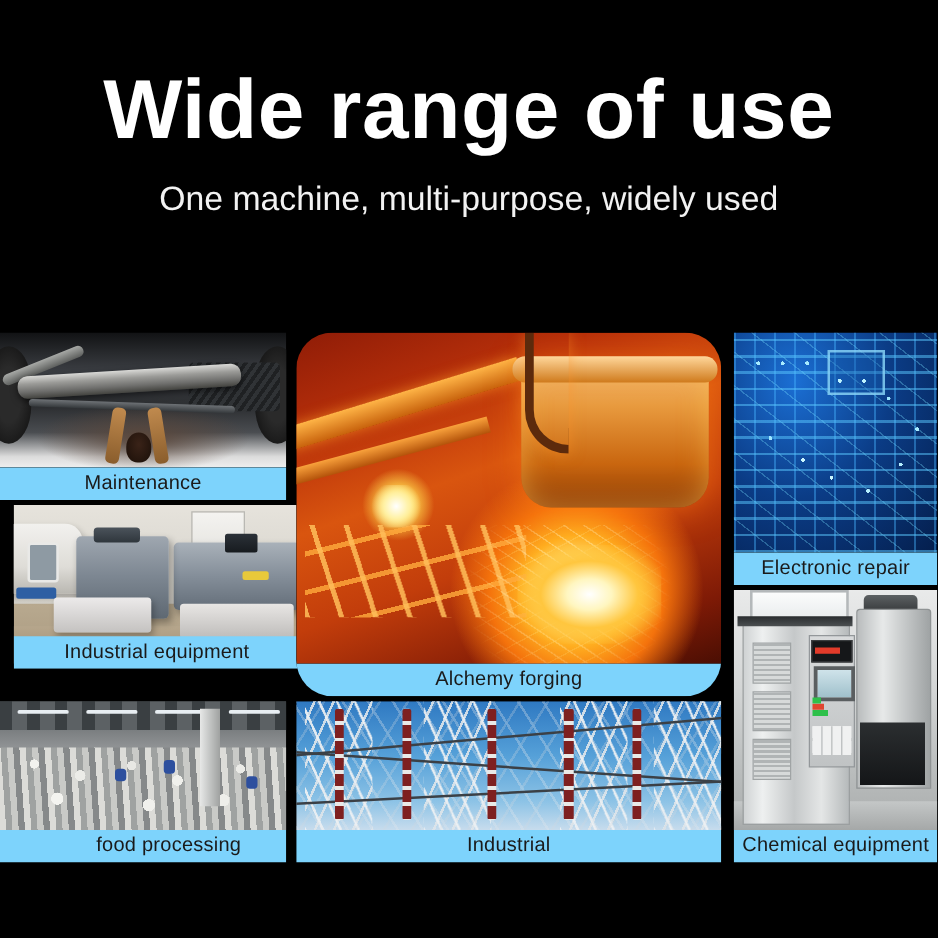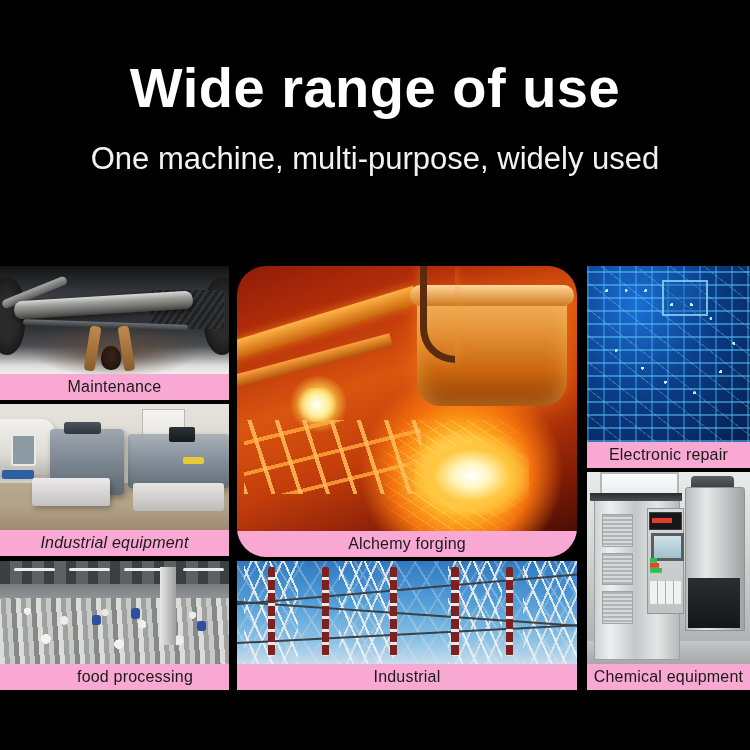--- a/index.html
+++ b/index.html
@@ -25,34 +25,34 @@
     height: 250px;
     background: #000000;
   }
   .title {
     position: absolute;
     left: 0;
     top: 57px;
     width: 750px;
     text-align: center;
     color: #ffffff;
-    font-size: 56px;
+    font-size: 67px;
     font-weight: bold;
     letter-spacing: 0.5px;
     line-height: 62px;
     white-space: nowrap;
   }
   .subtitle {
     position: absolute;
     left: 0;
     top: 139px;
     width: 750px;
     text-align: center;
     color: #f2f2f2;
-    font-size: 31px;
+    font-size: 27px;
     font-weight: normal;
     line-height: 40px;
     white-space: nowrap;
   }
 
   
   .grid { position: absolute; left: 0; top: 0; width: 750px; height: 750px; }
 
   .cell {
     position: absolute;
@@ -60,38 +60,38 @@
     background: #000;
   }
   .photo {
     position: absolute;
     left: 0; top: 0; right: 0;
     overflow: hidden;
   }
   .caption {
     position: absolute;
     left: 0; right: 0; bottom: 0;
-    background: #f9a8d4;
+    background: #7dd3fc;
     color: #1a1a1a;
     font-size: 16px;
     line-height: 1;
     display: flex;
     align-items: center;
     justify-content: center;
     text-align: center;
     white-space: nowrap;
     letter-spacing: 0.2px;
   }
 
   
   #cell-maintenance   { left:0px;   top:266px; width:229px; height:134px; }
   #cell-maintenance   .photo { height:108px; }
   #cell-maintenance   .caption { height:26px; }
 
-  #cell-industrial    { left:0px;   top:404px; width:229px; height:152px;font-style:italic; }
+  #cell-industrial    { left:11px;   top:404px; width:229px; height:131px; }
   #cell-industrial    .photo { height:127px; }
   #cell-industrial    .caption { height:26px; }
 
   #cell-food          { left:0px;   top:561px; width:229px; height:129px; }
   #cell-food          .photo { height:103px; }
   #cell-food          .caption { height:26px;padding-left:41px; }
 
   #cell-alchemy       { left:237px; top:266px; width:340px; height:291px;border-radius:29px; }
   #cell-alchemy       .photo { height:265px; }
   #cell-alchemy       .caption { height:26px; }

